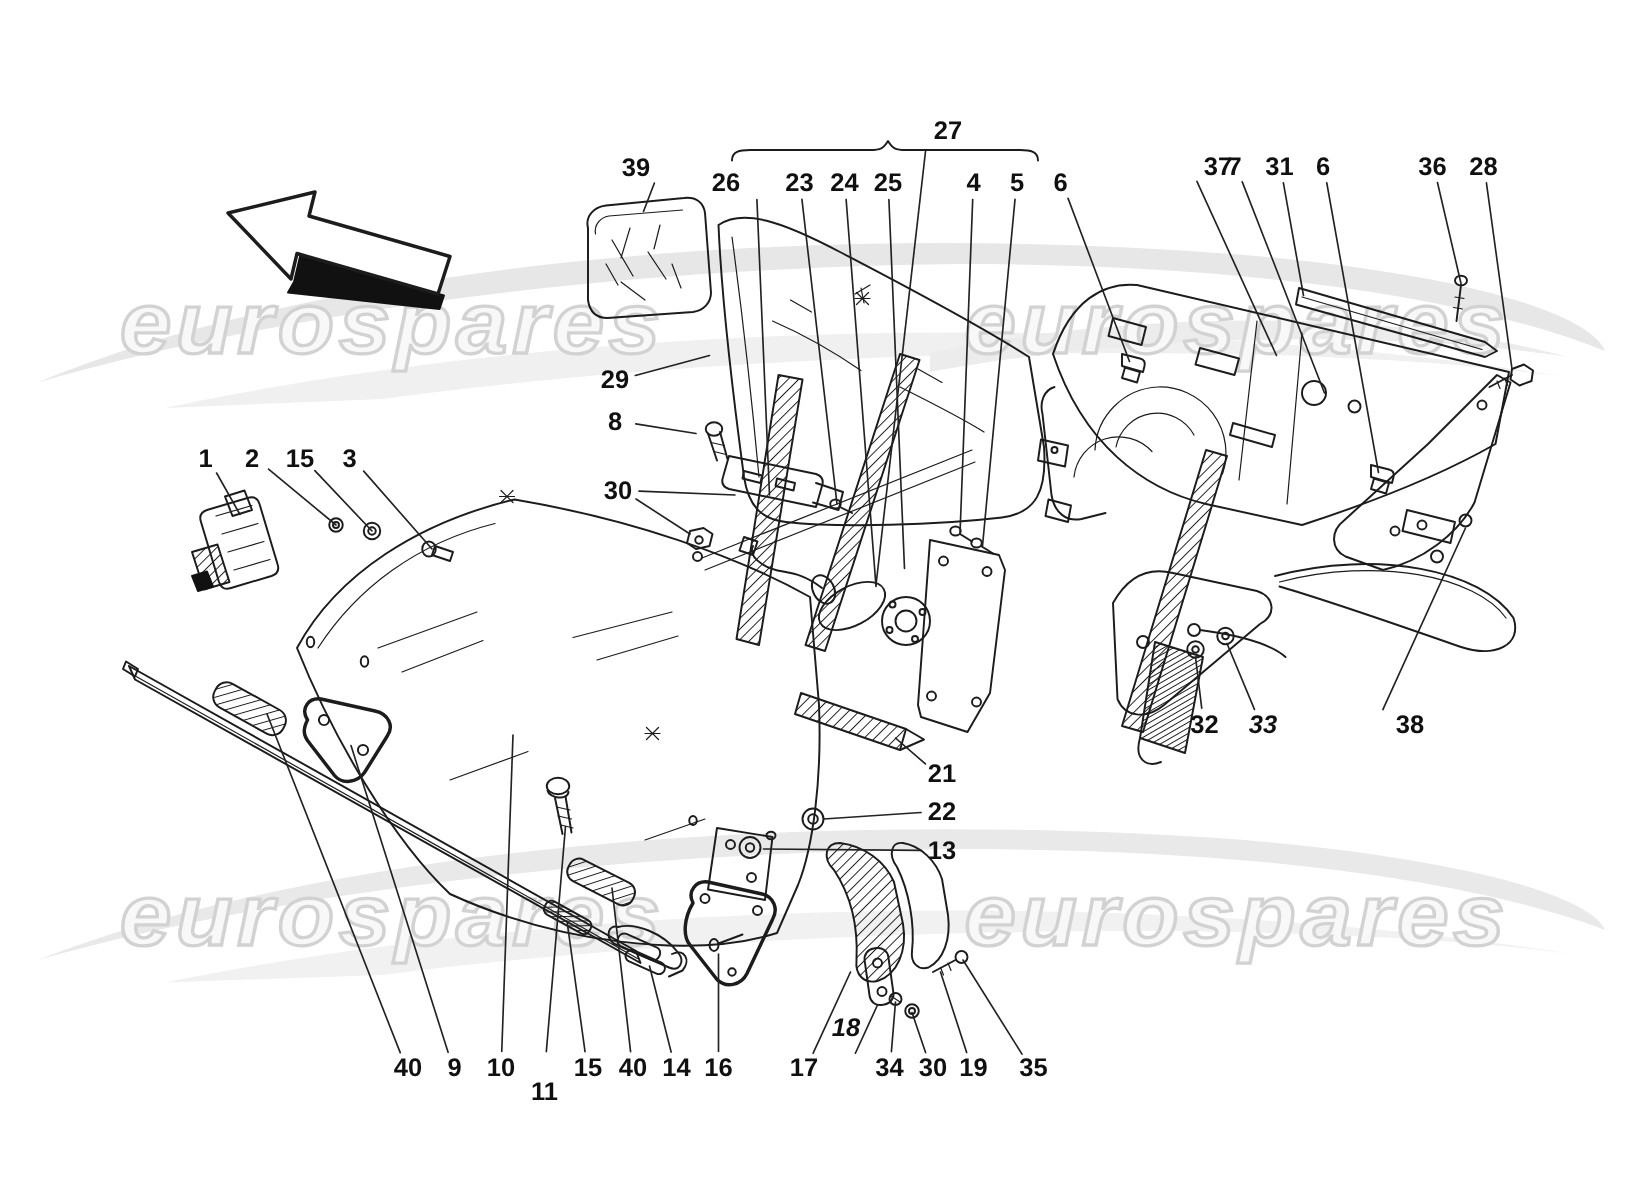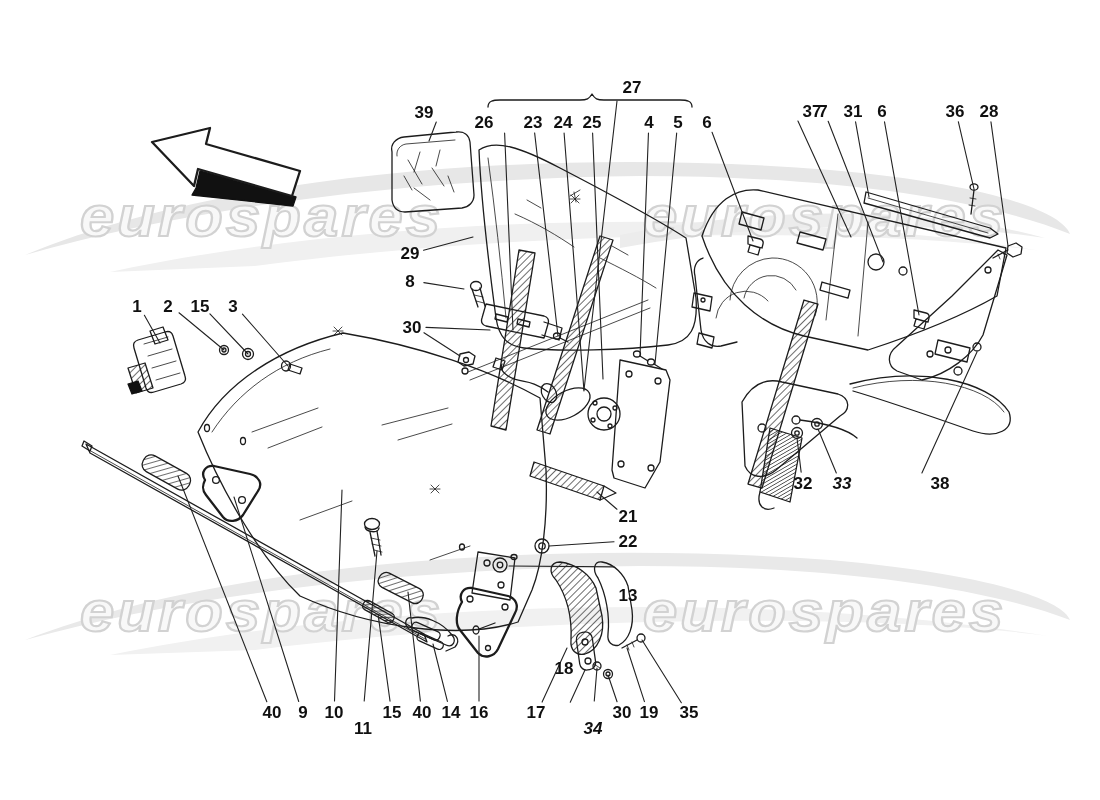--- a/index.html
+++ b/index.html
@@ -321,33 +321,33 @@
     <div class="callout" style="left: 678px; top: 122px;">5</div>
     <div class="callout" style="left: 707px; top: 122px;">6</div>
     <div class="callout" style="left: 792px; top: 111px; margin-left: 20px;">37</div>
     <div class="callout" style="left: 823px; top: 111px;">7</div>
     <div class="callout" style="left: 853px; top: 111px;">31</div>
     <div class="callout" style="left: 882px; top: 111px;">6</div>
     <div class="callout" style="left: 955px; top: 111px; text-align: center;">36</div>
     <div class="callout" style="left: 989px; top: 111px;">28</div>
     <div class="callout" style="left: 628px; top: 516px; text-align: center;">21</div>
     <div class="callout" style="left: 628px; top: 541px;">22</div>
-    <div class="callout" style="left: 628px; top: 567px; margin-top: 28px;">13</div>
+    <div class="callout" style="left: 628px; top: 567px;">13</div>
     <div class="callout" style="left: 803px; top: 483px;">32</div>
     <div class="callout" style="left: 842px; top: 483px; font-style: italic;">33</div>
     <div class="callout" style="left: 916px; top: 483px; margin-left: 24px;">38</div>
     <div class="callout" style="left: 272px; top: 712px;">40</div>
     <div class="callout" style="left: 303px; top: 712px;">9</div>
     <div class="callout" style="left: 334px; top: 712px;">10</div>
     <div class="callout" style="left: 363px; top: 712px; margin-top: 16px;">11</div>
     <div class="callout" style="left: 392px; top: 712px;">15</div>
     <div class="callout" style="left: 422px; top: 712px;">40</div>
     <div class="callout" style="left: 451px; top: 712px;">14</div>
     <div class="callout" style="left: 479px; top: 712px;">16</div>
     <div class="callout" style="left: 536px; top: 712px;">17</div>
-    <div class="callout" style="left: 564px; top: 668px;">18</div>
-    <div class="callout" style="left: 593px; top: 728px; font-style: italic;">34</div>
+    <div class="callout" style="left: 564px; top: 685px; font-style: italic;">18</div>
+    <div class="callout" style="left: 593px; top: 712px;">34</div>
     <div class="callout" style="left: 622px; top: 712px;">30</div>
     <div class="callout" style="left: 649px; top: 712px;">19</div>
     <div class="callout" style="left: 689px; top: 712px;">35</div>
     <div class="callout" style="left: 592px; top: 87px; margin-left: 40px;">27</div>
 
 </div>
 
 </body></html>

